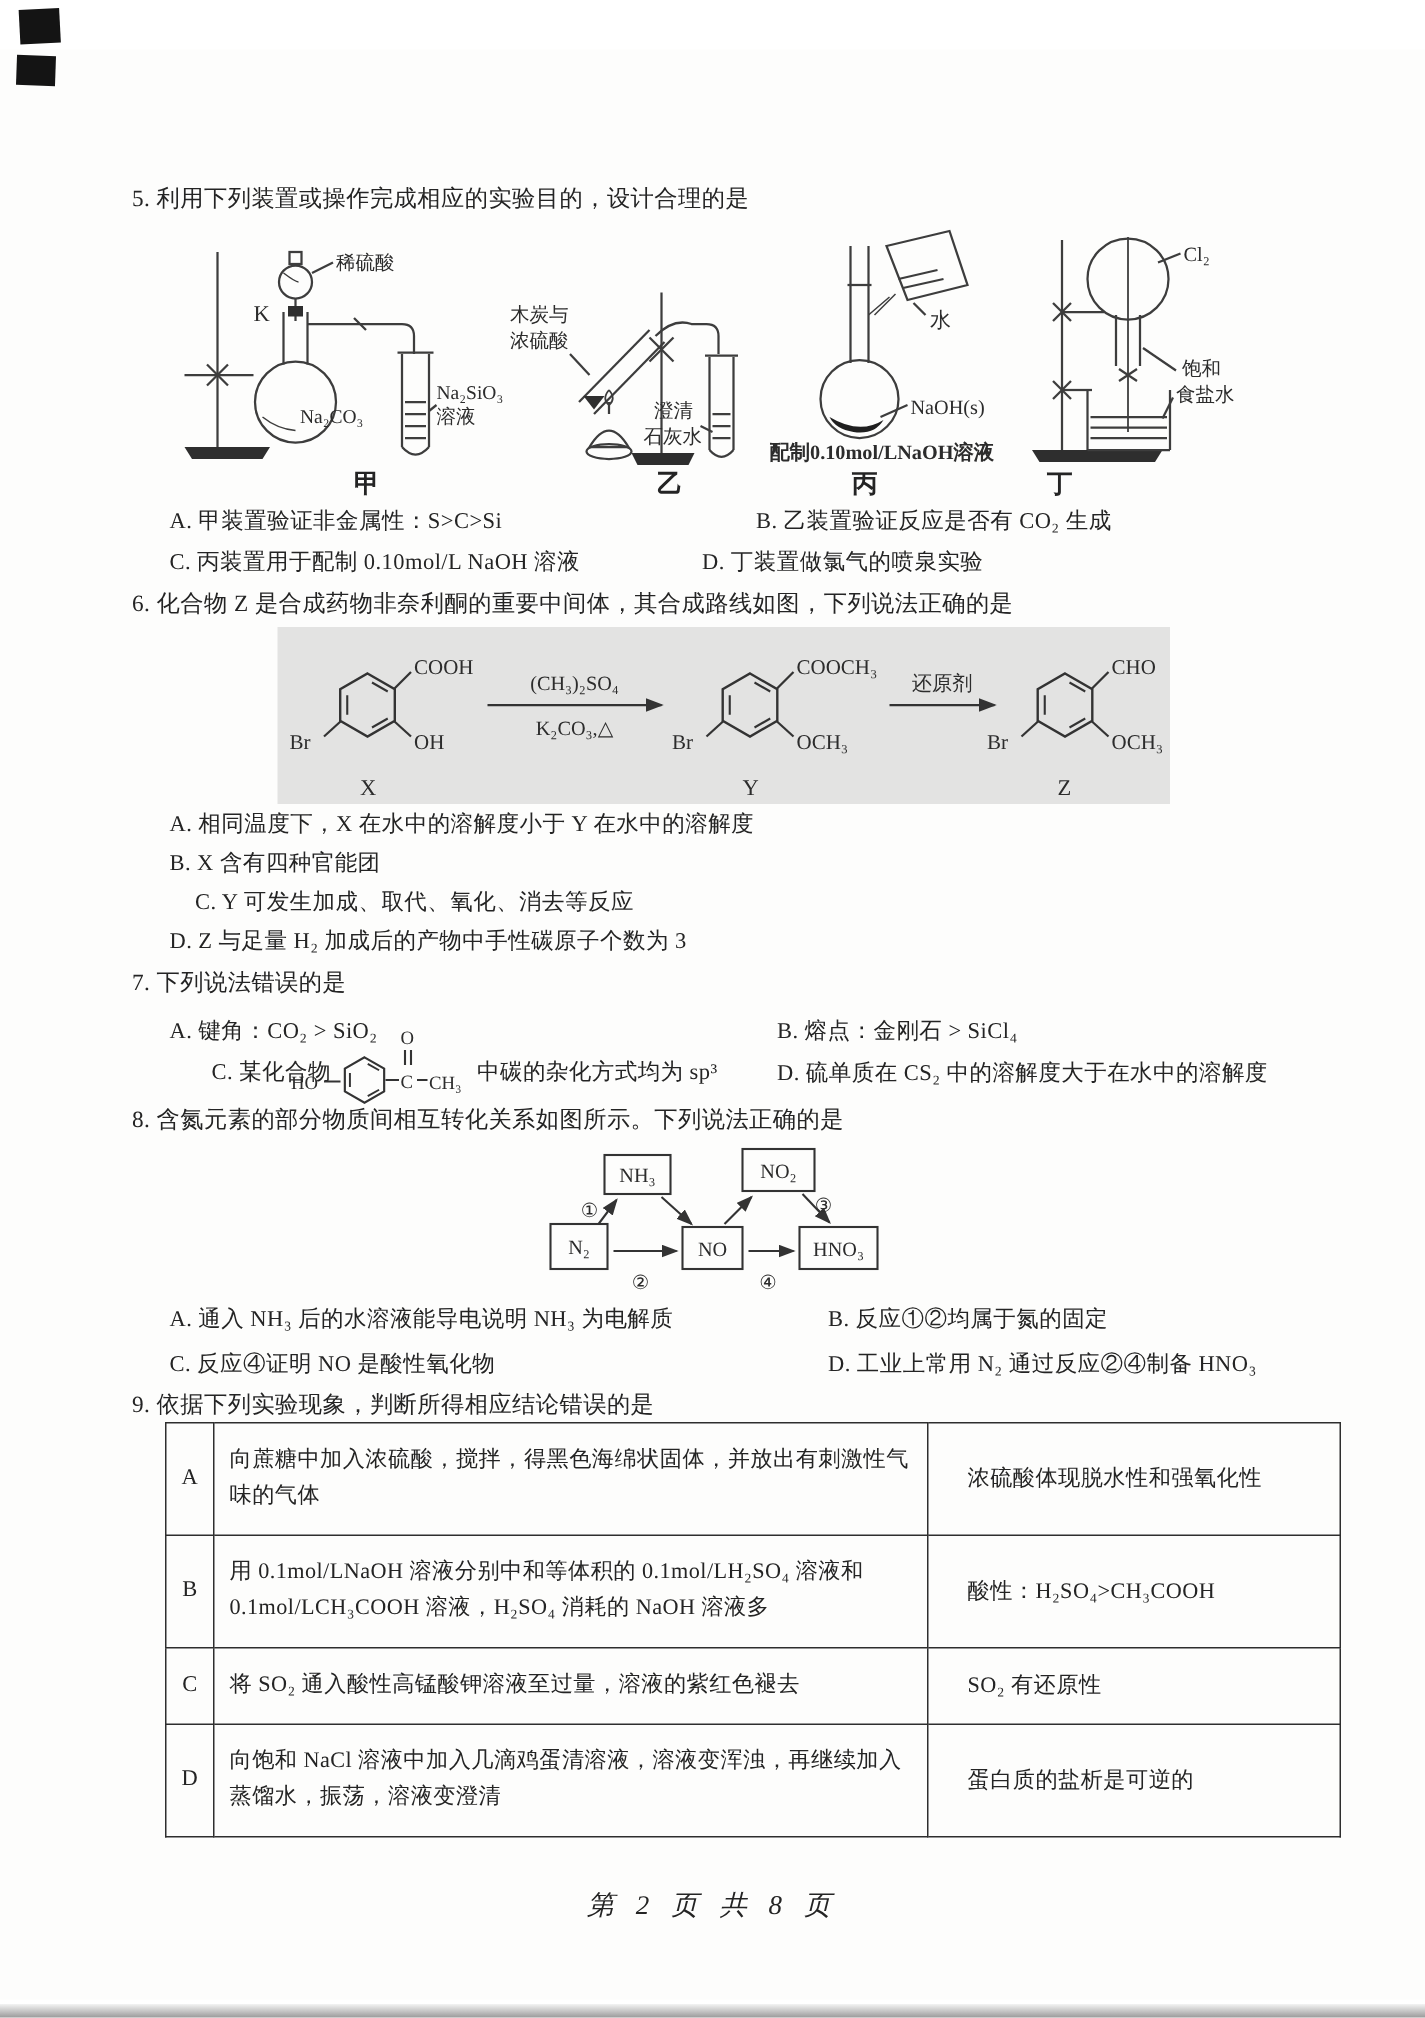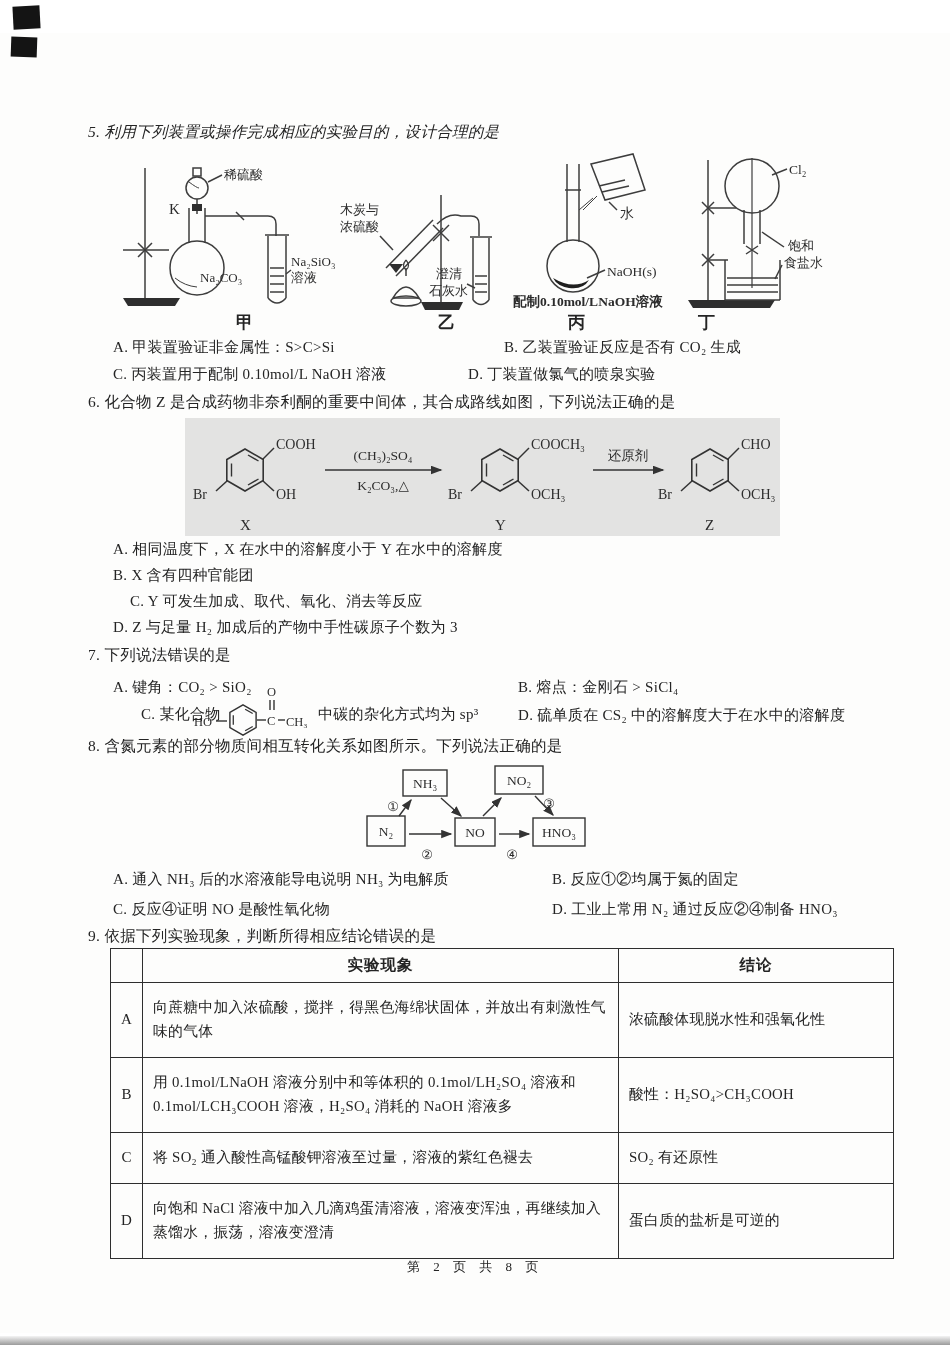--- a/index.html
+++ b/index.html
@@ -11,34 +11,34 @@
   .opt  { font-size:15px;   letter-spacing:.3px; white-space:nowrap; }
   .cap { font-size:17px; font-weight:bold; letter-spacing:1px; }
   .graybox { background:#e3e3e2; }
   svg text { fill:#2c2c2c; font-family:"Liberation Serif","DejaVu Serif",serif; }
   .mark { background:#141414; }
   table.qtable { border-collapse:collapse; table-layout:fixed; width:783px; font-size:14.8px; }
   table.qtable th, table.qtable td { border:1.6px solid #2e2e2e; vertical-align:middle; }
   table.qtable th { font-weight:bold; height:34px; text-align:center; font-size:15.5px; letter-spacing:1px; }
   td.cl { text-align:center; font-size:15px; }
   td.cp { padding:13px 10px; line-height:1.62; letter-spacing:.3px; }
-  td.cc { padding:5px 10px; letter-spacing:.3px; }
-  .footer { font-size:13px; letter-spacing:5px; }
+  td.cc { padding:5px 26px; letter-spacing:.3px; }
+  .footer { font-size:18px; letter-spacing:5px;font-style:italic; }
   .botband { position:absolute; left:0; bottom:0; width:950px; height:9px;
              background:linear-gradient(#f4f4f4,#9b9b9b); }
 </style>
 </head>
 <body>
 
 <div class="page"></div>
 
 <div class="mark abs" style="left:13px;top:6px;width:27px;height:23px;transform:rotate(-3deg);"></div>
 <div class="mark abs" style="left:11px;top:37px;width:26px;height:20px;transform:rotate(2deg);"></div>
 
-<div class="abs stem" style="left:88px;top:122px;font-style:italic;">5. 利用下列装置或操作完成相应的实验目的，设计合理的是</div>
+<div class="abs stem" style="left:88px;top:122px;">5. 利用下列装置或操作完成相应的实验目的，设计合理的是</div>
 
 <svg class="abs" style="left:105px;top:150px;" width="235" height="165" viewBox="0 0 235 165">
   <g stroke="#3d3d3d" stroke-width="1.5" fill="none">
     <line x1="40" y1="18" x2="40" y2="148"></line>
     <path d="M18,148 H75 L70,156 H23 Z" fill="#2e2e2e" stroke="none"></path>
     <line x1="18" y1="100" x2="64" y2="100"></line>
     <line x1="33" y1="93" x2="47" y2="107"></line>
       <line x1="47" y1="93" x2="33" y2="107"></line>
     <circle cx="92" cy="118" r="27"></circle>
     <line x1="84" y1="58" x2="84" y2="93"></line>
@@ -280,25 +280,20 @@
 
 <div class="abs stem" style="left:88px;top:926px;">9. 依据下列实验现象，判断所得相应结论错误的是</div>
 
 <table class="qtable abs" style="left:110px;top:948px;">
   <colgroup>
       <col style="width:32px">
       <col style="width:476px">
       <col style="width:275px">
     </colgroup>
   <tbody>
-      <tr>
-    <th></th>
-    <th>实验现象</th>
-    <th>结论</th>
-  </tr>
   <tr style="height:66px;">
     <td class="cl">A</td>
     <td class="cp">向蔗糖中加入浓硫酸，搅拌，得黑色海绵状固体，并放出有刺激性气味的气体</td>
     <td class="cc">浓硫酸体现脱水性和强氧化性</td>
   </tr>
   <tr style="height:66px;">
     <td class="cl">B</td>
     <td class="cp">用 0.1mol/LNaOH 溶液分别中和等体积的 0.1mol/LH₂SO₄ 溶液和 0.1mol/LCH₃COOH 溶液，H₂SO₄ 消耗的 NaOH 溶液多</td>
     <td class="cc">酸性：H₂SO₄&gt;CH₃COOH</td>
   </tr>

